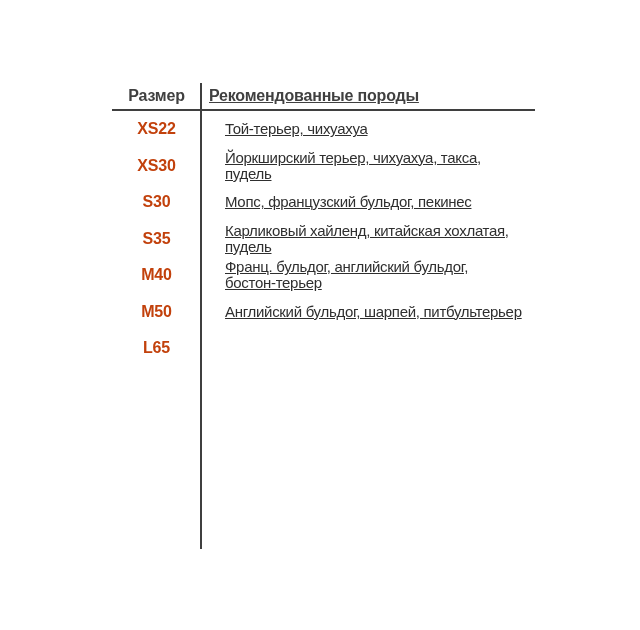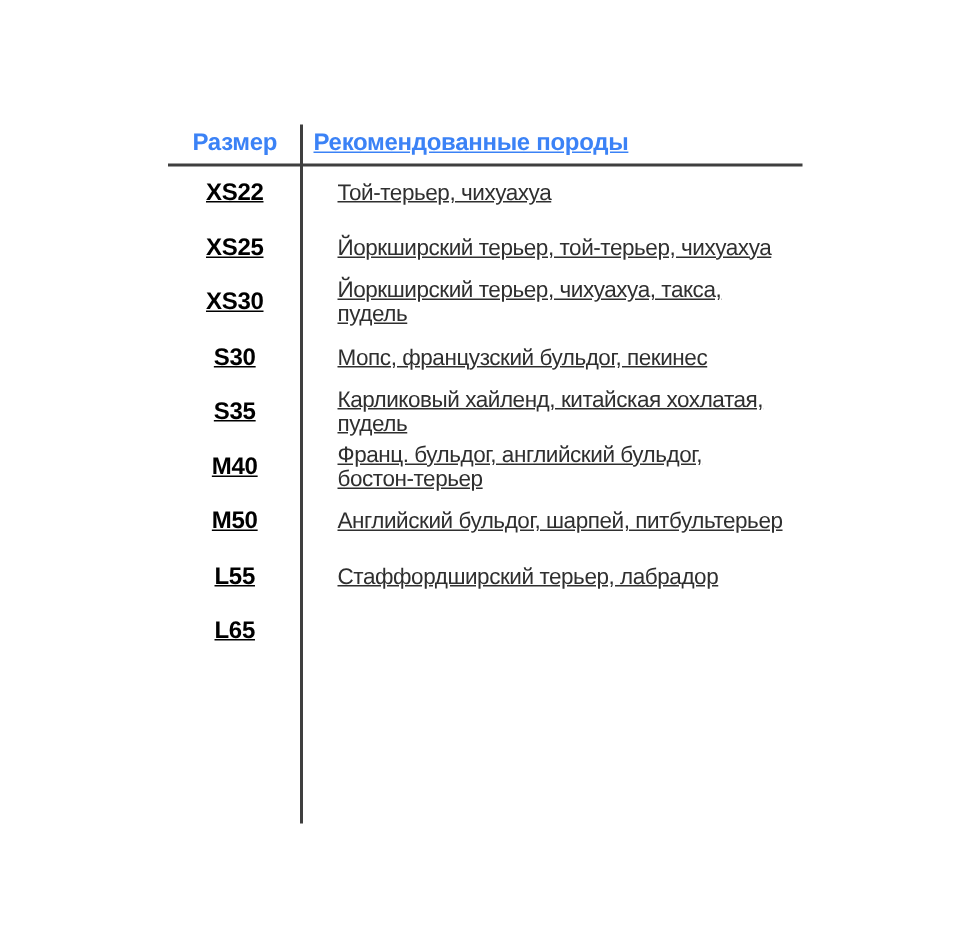--- a/index.html
+++ b/index.html
@@ -34,40 +34,39 @@
   .header-row {
     display: flex;
     align-items: center;
     height: 28px;
     box-sizing: border-box;
     border-bottom: 2px solid #3f3f3f;
   }
   .header-row .cell {
     font-weight: bold;
     font-size: 16px;
-    color: #3b82f6;
+    color: #404040;
     letter-spacing: -0.2px;
   }
   .row {
     display: flex;
     align-items: center;
     height: 36.5px;
   }
   .size-cell {
     flex: 0 0 89px;
     width: 89px;
     text-align: center;
     box-sizing: border-box;
   }
   .row .size-cell {
     font-weight: bold;
     font-size: 16px;
-    color: #000000;
+    color: #c2410c;
     letter-spacing: -0.2px;
-    text-decoration: underline;
   }
   .breeds-cell {
     flex: 1 1 auto;
     padding-left: 8px;
     box-sizing: border-box;
     text-decoration: underline;
   }
   .row .breeds-cell {
     font-size: 15px;
     line-height: 16px;
@@ -87,24 +86,20 @@
     <div class="header-row">
       <div class="cell size-cell">Размер</div>
       <div class="cell breeds-cell">Рекомендованные породы</div>
     </div>
 
     <div class="row">
       <div class="size-cell">XS22</div>
       <div class="breeds-cell">Той-терьер, чихуахуа</div>
     </div>
     <div class="row">
-      <div class="size-cell">XS25</div>
-      <div class="breeds-cell">Йоркширский терьер, той-терьер, чихуахуа</div>
-    </div>
-    <div class="row">
       <div class="size-cell">XS30</div>
       <div class="breeds-cell">Йоркширский терьер, чихуахуа, такса,
 пудель</div>
     </div>
     <div class="row">
       <div class="size-cell">S30</div>
       <div class="breeds-cell">Мопс, французский бульдог, пекинес</div>
     </div>
     <div class="row">
       <div class="size-cell">S35</div>
@@ -114,20 +109,16 @@
     <div class="row">
       <div class="size-cell">M40</div>
       <div class="breeds-cell">Франц. бульдог, английский бульдог,
 бостон-терьер</div>
     </div>
     <div class="row">
       <div class="size-cell">M50</div>
       <div class="breeds-cell">Английский бульдог, шарпей, питбультерьер</div>
     </div>
     <div class="row">
-      <div class="size-cell">L55</div>
-      <div class="breeds-cell">Стаффордширский терьер, лабрадор</div>
-    </div>
-    <div class="row">
       <div class="size-cell">L65</div>
     </div>
   </div>
 </div>
 
 </body></html>

